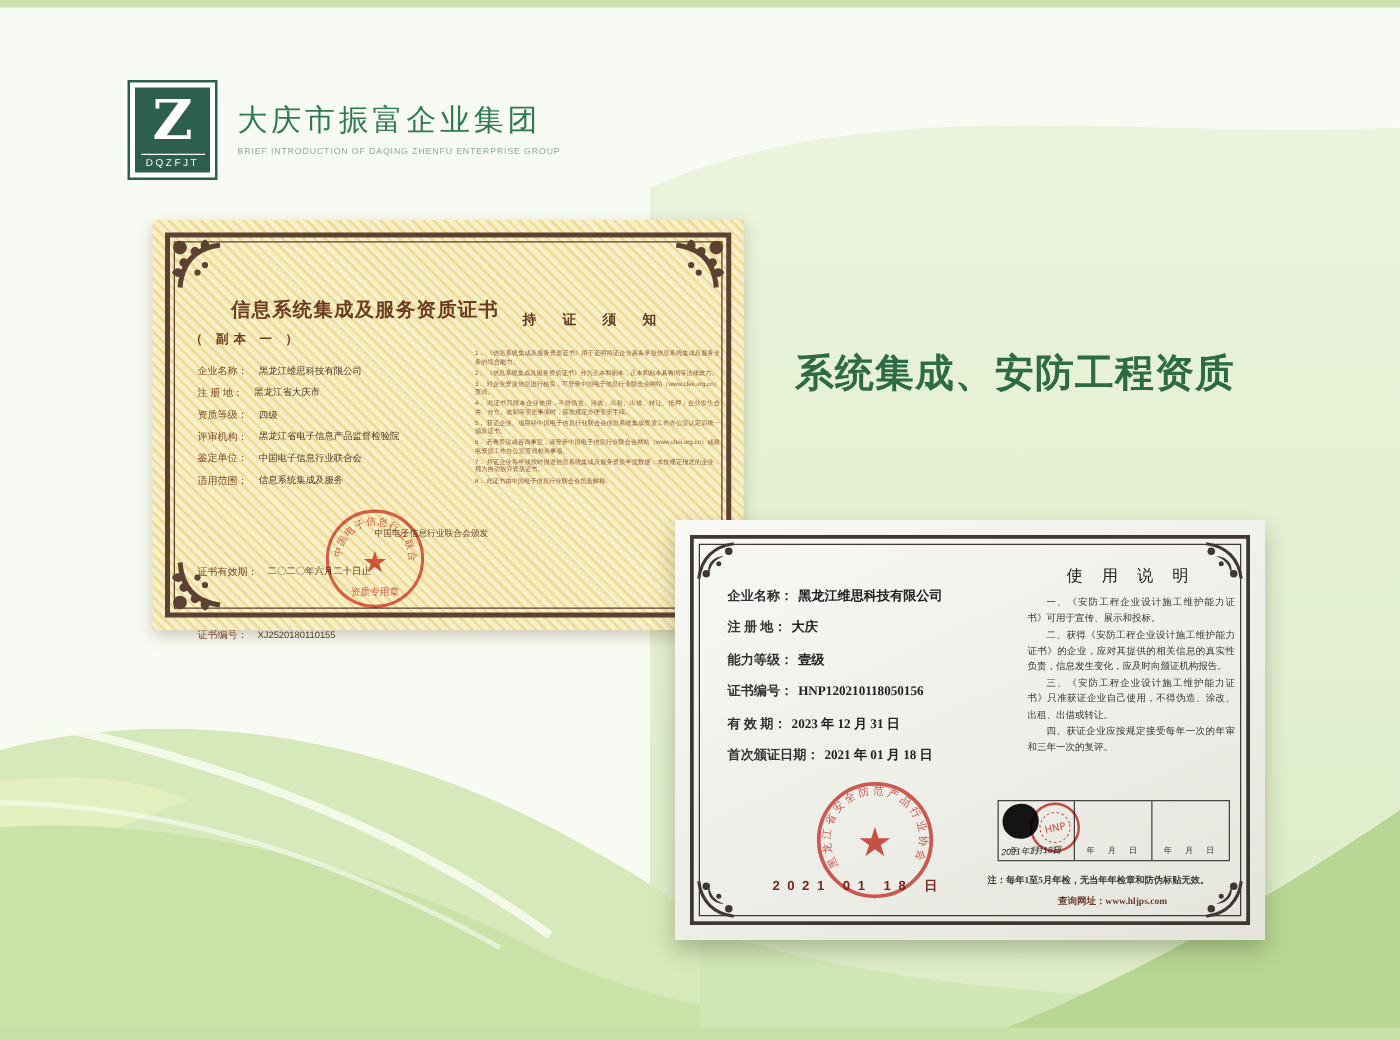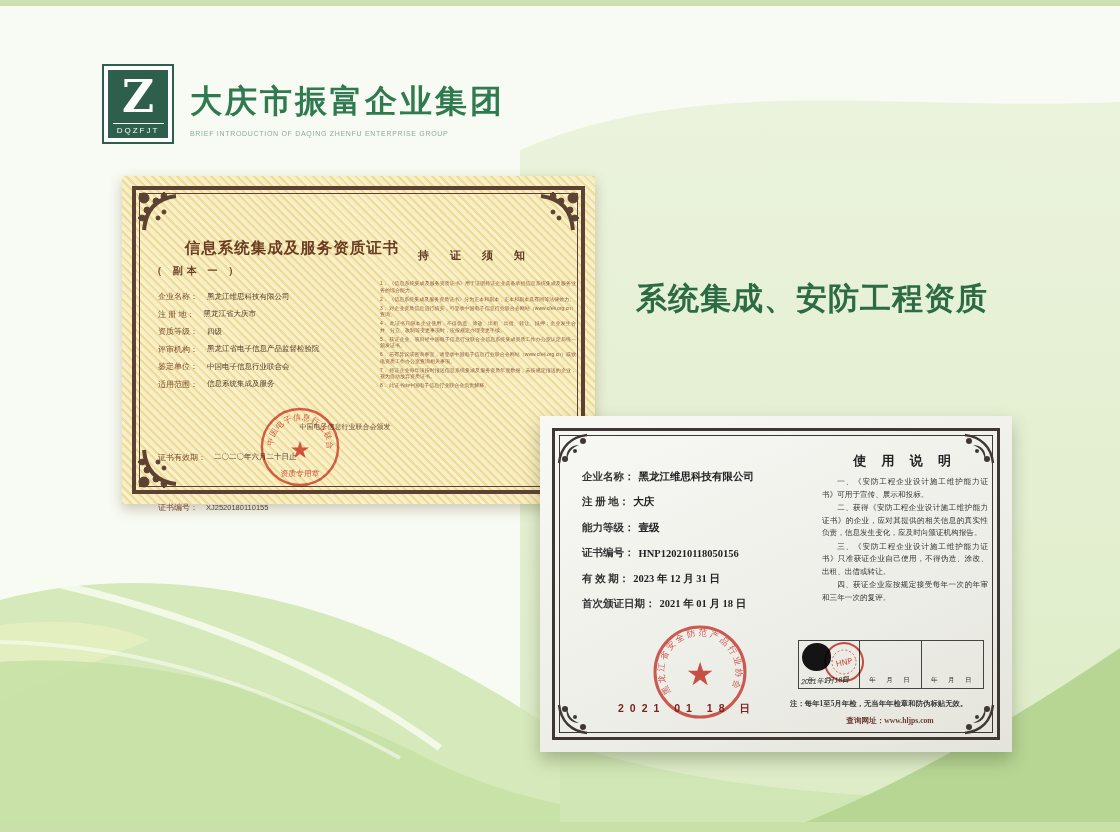--- a/index.html
+++ b/index.html
@@ -10,21 +10,21 @@
   
   .logo-box{position:absolute;left:102px;top:64px;width:72px;height:80px;
             border:2px solid #2e5f4c;background:#fff;padding:4px;box-sizing:border-box;}
   .logo-inner{width:100%;height:100%;background:#2e5f4c;display:flex;flex-direction:column;
               align-items:center;justify-content:flex-end;}
   .logo-z{font-family:"DejaVu Serif",serif;font-weight:bold;font-size:44px;line-height:48px;
           color:#fff;flex:1;display:flex;align-items:center;}
   .logo-cap{font-size:8px;letter-spacing:2px;color:#fff;border-top:1px solid #fff;
             width:85%;text-align:center;padding:2px 0 3px;}
   .brand{position:absolute;left:190px;top:80px;width:420px;}
-  .brand-name{font-size:32px;font-weight:bold;color:#2f7a4e;letter-spacing:3px;}
+  .brand-name{font-size:24px;font-weight:normal;color:#2f7a4e;letter-spacing:3px;}
   .brand-sub{font-size:7px;color:#8fa99a;letter-spacing:.7px;margin-top:6px;}
 
   
   .slide-title{position:absolute;left:636px;top:278px;font-size:31px;font-weight:bold;
                color:#2c6b44;letter-spacing:1px;white-space:nowrap;}
 
   
   .cert1{position:absolute;left:122px;top:176px;width:473px;height:328px;
          background-color:#f7edc2;
          background-image:repeating-linear-gradient(45deg,rgba(222,185,70,.33) 0 2px,rgba(0,0,0,0) 2px 6px),
@@ -59,21 +59,21 @@
          box-shadow:0 8px 16px rgba(60,70,40,.32);}
   .c2f1{position:absolute;inset:12px;border:3px solid #3f3734;}
   .c2f2{position:absolute;inset:19px;border:1px solid #3f3734;}
   .c2 .tl{top:13px;left:13px;} .c2 .tr{top:13px;right:13px;transform:scaleX(-1);}
   .c2 .bl{bottom:13px;left:13px;transform:scaleY(-1);} .c2 .br{bottom:13px;right:13px;transform:scale(-1,-1);}
   .c2-fields{position:absolute;left:42px;top:48px;width:235px;font-family:"Liberation Serif",serif;}
   .c2-row{height:25.5px;display:flex;align-items:center;gap:4px;}
   .c2-lab{font-size:10.5px;color:#333;font-weight:bold;white-space:nowrap;}
   .c2-val{font-size:10.5px;color:#222;font-weight:bold;white-space:nowrap;}
   .c2-ins-title{position:absolute;left:282px;top:36px;width:166px;text-align:center;
-                font-size:13px;font-weight:bold;color:#222;letter-spacing:6px;
+                font-size:13px;font-weight:normal;color:#222;letter-spacing:6px;
                 font-family:"Liberation Serif",serif;}
   .c2-ins{position:absolute;left:282px;top:60px;width:166px;font-family:"Liberation Serif",serif;}
   .c2-ins p{font-size:7.6px;line-height:12.5px;color:#333;margin:0 0 1px;text-indent:2em;text-align:justify;}
   .c2seal{position:absolute;left:110px;top:206px;width:100px;height:100px;
           mix-blend-mode:multiply;opacity:.92;}
   .c2-date{position:absolute;left:78px;top:286px;width:220px;font-size:10.5px;font-weight:bold;
            color:#7a241b;letter-spacing:6px;}
   .c2-table{position:absolute;left:258px;top:224px;width:184px;height:47px;
             border:1px solid #444;display:grid;grid-template-columns:1fr 1fr 1fr;}
   .c2-cell{position:relative;border-right:1px solid #444;}

